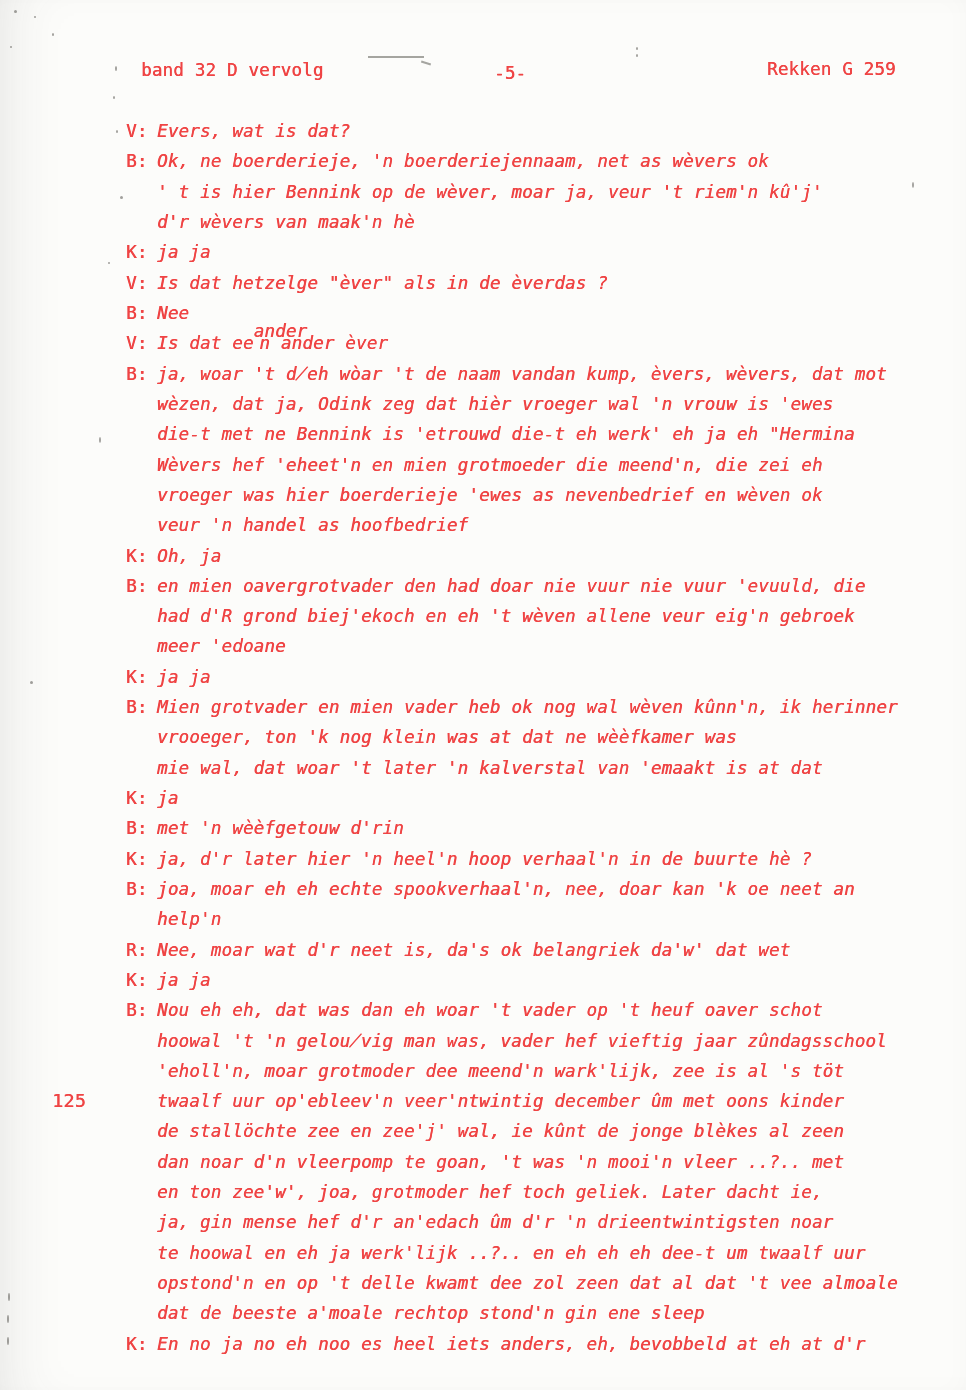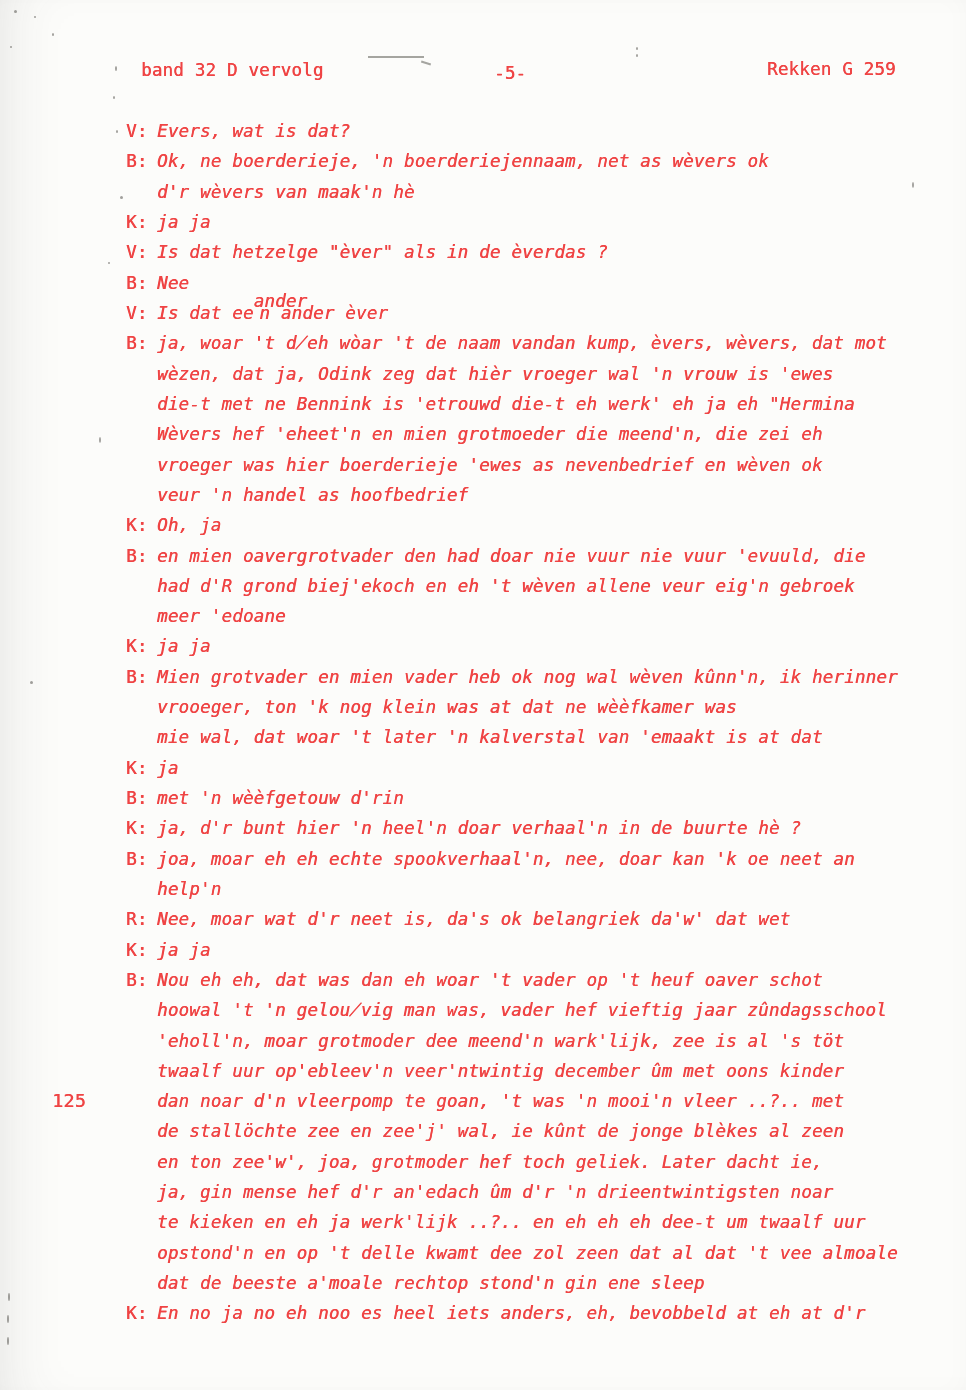--- a/index.html
+++ b/index.html
@@ -62,20 +62,24 @@
     <div class="line">
       <span class="speaker">V:</span>
       <span class="text">Evers, wat is dat?</span>
     </div>
 
     <div class="line">
       <span class="speaker">B:</span>
       <span class="text">Ok, ne boerderieje, 'n boerderiejennaam, net as wèvers ok</span>
     </div>
 
+    <div class="line">
+      <span class="speaker"></span>
+      <span class="text">' t is hier Bennink op de wèver, moar ja, veur 't riem'n kû'j'</span>
+    </div>
 
     <div class="line">
       <span class="speaker"></span>
       <span class="text">d'r wèvers van maak'n hè</span>
     </div>
 
     <div class="line">
       <span class="speaker">K:</span>
       <span class="text">ja ja</span>
     </div>
@@ -170,21 +174,21 @@
       <span class="text">ja</span>
     </div>
 
     <div class="line">
       <span class="speaker">B:</span>
       <span class="text">met 'n wèèfgetouw d'rin</span>
     </div>
 
     <div class="line">
       <span class="speaker">K:</span>
-      <span class="text">ja, d'r bunt hier 'n heel'n doar verhaal'n in de buurte hè ?</span>
+      <span class="text">ja, d'r later hier 'n heel'n hoop verhaal'n in de buurte hè ?</span>
     </div>
 
     <div class="line">
       <span class="speaker">B:</span>
       <span class="text">joa, moar eh eh echte spookverhaal'n, nee, doar kan 'k oe neet an</span>
     </div>
 
     <div class="line">
       <span class="speaker"></span>
       <span class="text">help'n</span>
@@ -215,41 +219,41 @@
       <span class="text">'eholl'n, moar grotmoder dee meend'n wark'lijk, zee is al 's töt</span>
     </div>
 
     <div class="line">
       <span class="speaker"></span>
       <span class="text">twaalf uur op'ebleev'n veer'ntwintig december ûm met oons kinder</span>
     </div>
 
     <div class="line">
       <span class="speaker"></span>
+      <span class="text">de stallöchte zee en zee'j' wal, ie kûnt de jonge blèkes al zeen</span>
+    </div>
+
+    <div class="line">
+      <span class="speaker"></span>
       <span class="text">dan noar d'n vleerpomp te goan, 't was 'n mooi'n vleer ..?.. met</span>
     </div>
 
     <div class="line">
       <span class="speaker"></span>
-      <span class="text">de stallöchte zee en zee'j' wal, ie kûnt de jonge blèkes al zeen</span>
-    </div>
-
-    <div class="line">
-      <span class="speaker"></span>
       <span class="text">en ton zee'w', joa, grotmoder hef toch geliek. Later dacht ie,</span>
     </div>
 
     <div class="line">
       <span class="speaker"></span>
       <span class="text">ja, gin mense hef d'r an'edach ûm d'r 'n drieentwintigsten noar</span>
     </div>
 
     <div class="line">
       <span class="speaker"></span>
-      <span class="text">te kieken en eh ja werk'lijk ..?.. en eh eh eh dee-t um twaalf uur</span>
+      <span class="text">te hoowal en eh ja werk'lijk ..?.. en eh eh eh dee-t um twaalf uur</span>
     </div>
 
     <div class="line">
       <span class="speaker"></span>
       <span class="text">opstond'n en op 't delle kwamt dee zol zeen dat al dat 't vee almoale</span>
     </div>
 
     <div class="line">
       <span class="speaker"></span>
       <span class="text">dat de beeste a'moale rechtop stond'n gin ene sleep</span>

